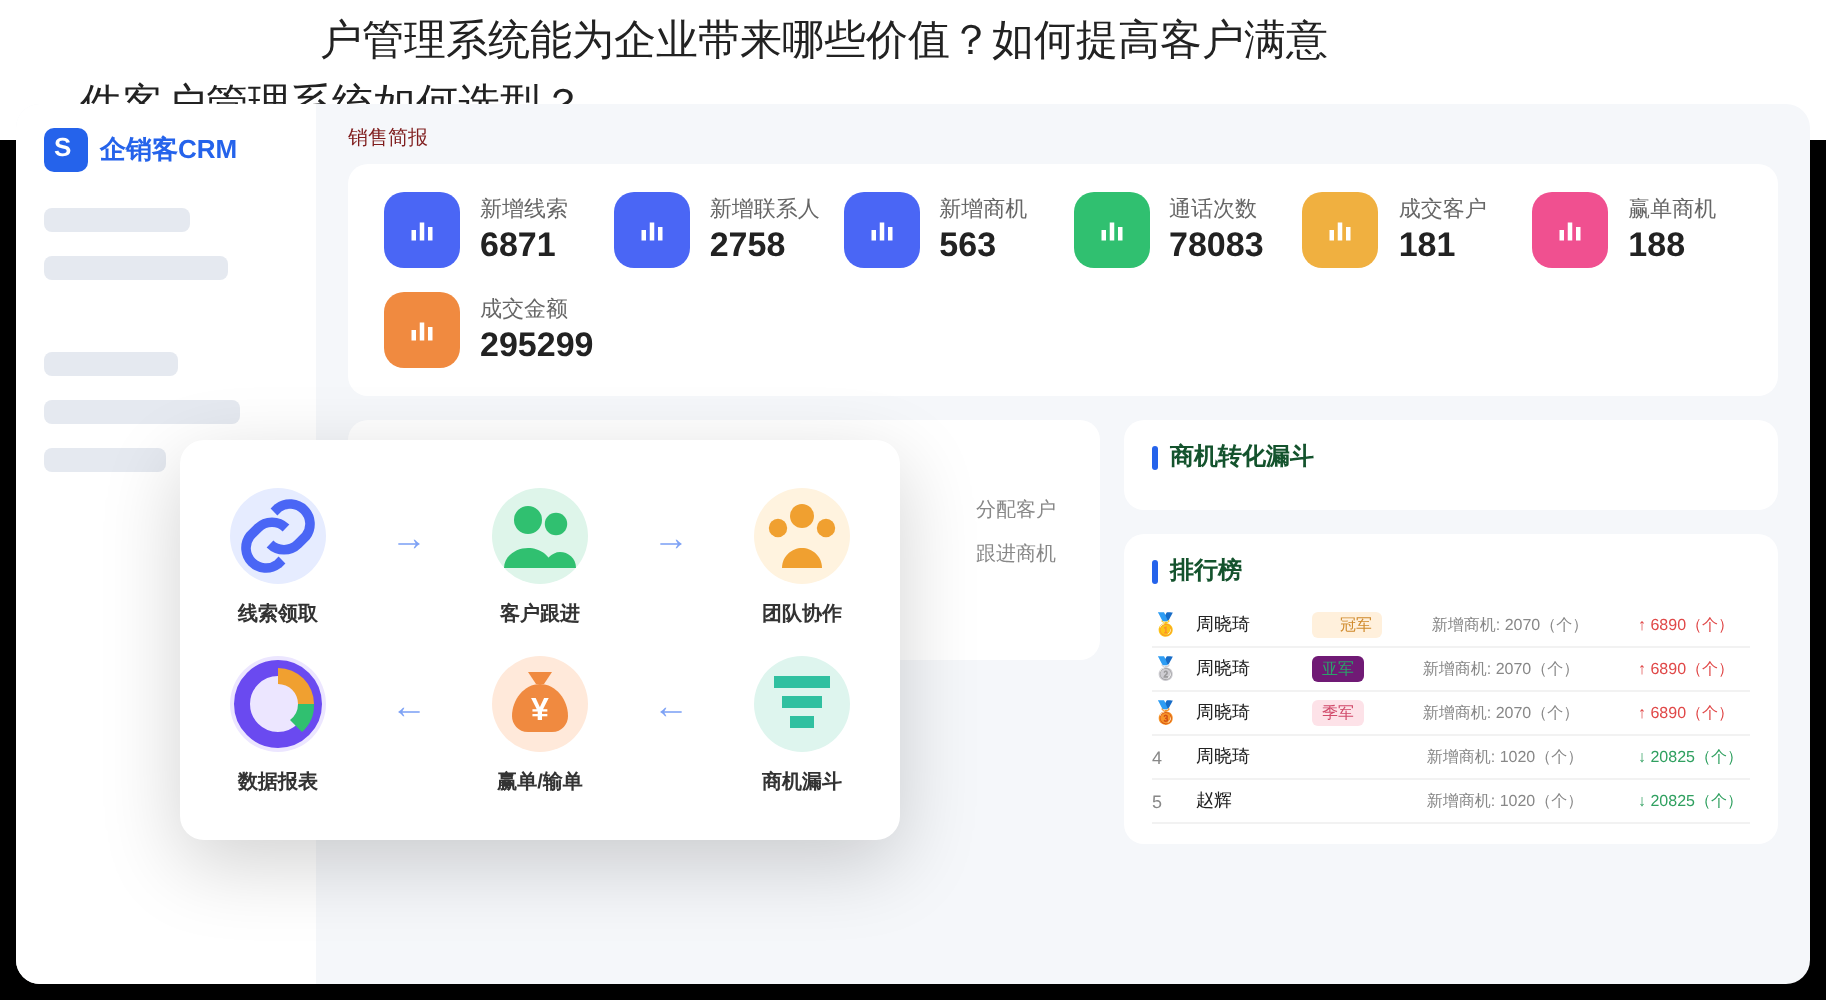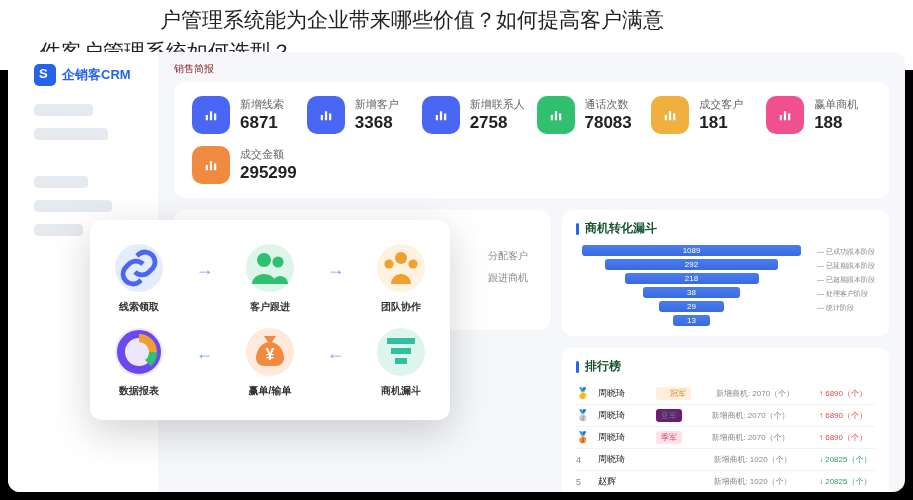--- a/index.html
+++ b/index.html
@@ -28,21 +28,21 @@
       top: 52px; left: 8px; right: 8px; bottom: 8px;
       background: #f5f7fa;
       border-radius: 12px;
       display: flex;
       z-index: 1;
       overflow: hidden;
     }
     .sidebar {
       width: 150px;
       background: #fff;
-      padding: 12px 26px;
+      padding: 12px 14px;
     }
     .brand { display: flex; align-items: center; gap: 6px; margin-bottom: 18px; }
     .brand-icon {
       width: 22px; height: 22px; border-radius: 5px;
       background: #2563eb; position: relative;
     }
     .brand-icon::before {
       content: "S"; color:#fff; font-size:13px; font-weight:700;
       position:absolute; left:5px; top:2px;
     }
@@ -150,35 +150,35 @@
    </div>
         <div class="stat">
      <div class="stat-icon" style="background:#4a66f5">
             <svg viewBox="0 0 24 24" fill="#fff">
               <rect x="5" y="12" width="3" height="7"></rect>
               <rect x="10.5" y="7" width="3" height="12"></rect>
               <rect x="16" y="10" width="3" height="9"></rect>
             </svg>
           </div>
      <div class="stat-text">
-       <span class="stat-label">新增客户</span>
-       <span class="stat-value">3368</span>
-     </div>
-   </div>
-        <div class="stat">
-     <div class="stat-icon" style="background:#4a66f5">
-            <svg viewBox="0 0 24 24" fill="#fff">
-              <rect x="5" y="12" width="3" height="7"></rect>
-              <rect x="10.5" y="7" width="3" height="12"></rect>
-              <rect x="16" y="10" width="3" height="9"></rect>
-            </svg>
-          </div>
-     <div class="stat-text">
        <span class="stat-label">新增联系人</span>
        <span class="stat-value">2758</span>
+     </div>
+   </div>
+        <div class="stat">
+     <div class="stat-icon" style="background:#4a66f5">
+            <svg viewBox="0 0 24 24" fill="#fff">
+              <rect x="5" y="12" width="3" height="7"></rect>
+              <rect x="10.5" y="7" width="3" height="12"></rect>
+              <rect x="16" y="10" width="3" height="9"></rect>
+            </svg>
+          </div>
+     <div class="stat-text">
+       <span class="stat-label">新增商机</span>
+       <span class="stat-value">563</span>
      </div>
    </div>
         <div class="stat">
      <div class="stat-icon" style="background:#30c070">
             <svg viewBox="0 0 24 24" fill="#fff">
               <rect x="5" y="12" width="3" height="7"></rect>
               <rect x="10.5" y="7" width="3" height="12"></rect>
               <rect x="16" y="10" width="3" height="9"></rect>
             </svg>
           </div>
@@ -234,37 +234,20 @@
           <div class="section-title">销售助手</div>
           <div class="assist-lines">
             <div>分配客户</div>
             <div>跟进商机</div>
           </div>
         </div>
       </div>
       <div class="lower-right">
         <div class="section">
           <div class="section-title">商机转化漏斗</div>
-          <div class="funnel">
-            <div class="funnel-bars" id="funnel-bars">
-                <div class="fbar fb1">1089</div>
-                <div class="fbar fb2">292</div>
-                <div class="fbar fb3">218</div>
-                <div class="fbar fb4">38</div>
-                <div class="fbar fb5">29</div>
-                <div class="fbar fb6">13</div>
-              </div>
-            <div class="funnel-legend" id="funnel-legend">
-                <div>已成功跟本阶段</div>
-                <div>已延期跟本阶段</div>
-                <div>已超期跟本阶段</div>
-                <div>处理客户阶段</div>
-                <div>统计阶段</div>
-              </div>
-          </div>
         </div>
         <div class="section">
           <div class="section-title">排行榜</div>
           <div id="rank-rows">
               <div class="rank-row">
      <span class="rank-medal">🥇</span>
      <span class="rank-name">周晓琦</span>
      <span class="rank-badge bdg-gold">冠军</span>
      <span class="rank-mid">新增商机: 2070（个）</span>
      <span class="rank-val up">↑ 6890（个）</span>

